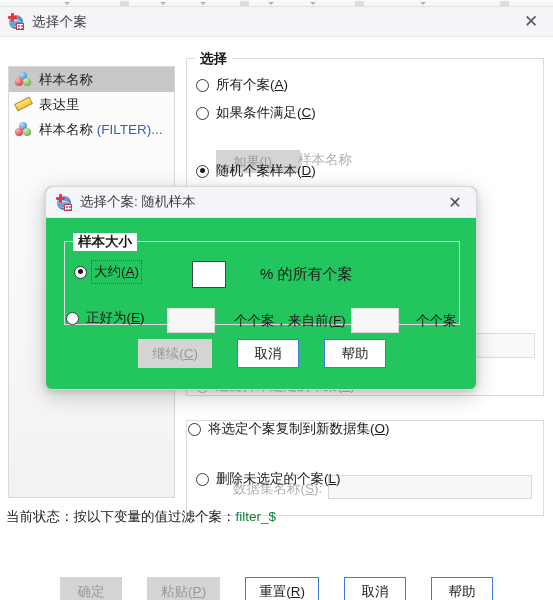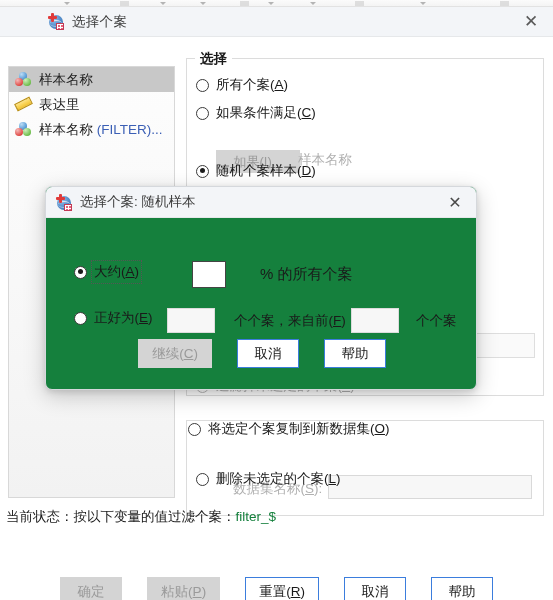--- a/index.html
+++ b/index.html
@@ -29,21 +29,21 @@
     position: absolute; bottom: 1px; width: 0; height: 0;
     border-left: 3px solid transparent; border-right: 3px solid transparent;
     border-top: 3px solid #b4b4b4;
   }
 
   
   .titlebar {
     position: absolute; left:0; top:7px; width:553px; height:30px;
     background: #f3f5f8;
     border-bottom: 1px solid #e6e8ea;
-    display: flex; align-items: center; padding-left: 40px;
+    display: flex; align-items: center;
   }
   .title-icon { margin-left: 7px; width: 17px; height: 17px; position: relative; flex:none; }
   .title-text {
     margin-left: 8px; font-size: 13.5px; color: #3c3c3c; letter-spacing:.3px;
   }
   .win-close {
     position: absolute; right: 0; top: 0; width: 44px; height: 29px;
     display:flex; align-items:center; justify-content:center;
     color:#5a5a5a; font-size:17px; font-weight:300; cursor:default;
   }
@@ -165,21 +165,21 @@
     height:29px; min-width:62px; padding:0 13px;
     display:flex; align-items:center; justify-content:center;
     font-size:13.5px; background:#fff; border:1.5px solid #3b7ddd; color:#1a1a1a;
   }
   .btn.disabled { background:#d4d4d4; border:1px solid #d4d4d4; color:#9a9a9a; }
   .btn .acc { text-decoration: underline; }
 
   
   .modal {
     position:absolute; left:45px; top:186px; width:432px; height:204px;
-    background:#15803d; border:1px solid #d5d8dc; border-radius:7px;
+    background:#22c55e; border:1px solid #d5d8dc; border-radius:7px;
     box-shadow: 0 6px 22px rgba(0,0,0,.20), 0 2px 6px rgba(0,0,0,.12);
     overflow:hidden;
   }
   .modal-title {
     height:31px; background:#f3f5f8; border-bottom:1px solid #e6e8ea;
     display:flex; align-items:center;
   }
   .modal-title .t { margin-left:8px; font-size:13.5px; color:#3c3c3c; }
   .modal-title .ico { margin-left:9px; flex:none; }
   .modal-close {
@@ -333,29 +333,32 @@
           <div class="globe"></div>
           <div class="grid"></div>
           <div class="cross-v"></div>
           <div class="cross-h"></div>
         </div>
       </div>
       <div class="t">选择个案: 随机样本</div>
       <div class="modal-close">✕</div>
     </div>
 
+    <div class="m-gbox">
+      <span class="legend">样本大小</span>
+    </div>
 
     <div class="m-row" style="left:28px; top:76px; gap:7px;">
       <span class="radio on"></span>
       <span class="focus-ring"><span>大约</span>(<span class="acc">A</span>)</span>
     </div>
     <input class="num-in" style="position: absolute; left: 146px; top: 74px;" value="">
     <div style="position:absolute; left:214px; top:78px; font-size:15px;">% 的所有个案</div>
 
-    <div class="m-row" style="left:28px; top:122px; gap:7px;">
+    <div class="m-row" style="left:20px; top:122px; gap:7px;">
       <span class="radio"></span>
       <span><span>正好为</span>(<span class="acc">E</span>)</span>
     </div>
     <input class="num-in soft" style="position: absolute; left: 121px; top: 121px;" value="">
     <div style="position:absolute; left:188px; top:125px; font-size:13.5px;"><span>个个案，来自前</span>(<span class="acc">F</span>)</div>
     <input class="num-in soft" style="position: absolute; left: 305px; top: 121px;" value="">
     <div style="position:absolute; left:370px; top:125px; font-size:13.5px;">个个案</div>
 
     <div class="m-btnrow">
       <div class="btn disabled"><span>继续</span>(<span class="acc">C</span>)</div>

